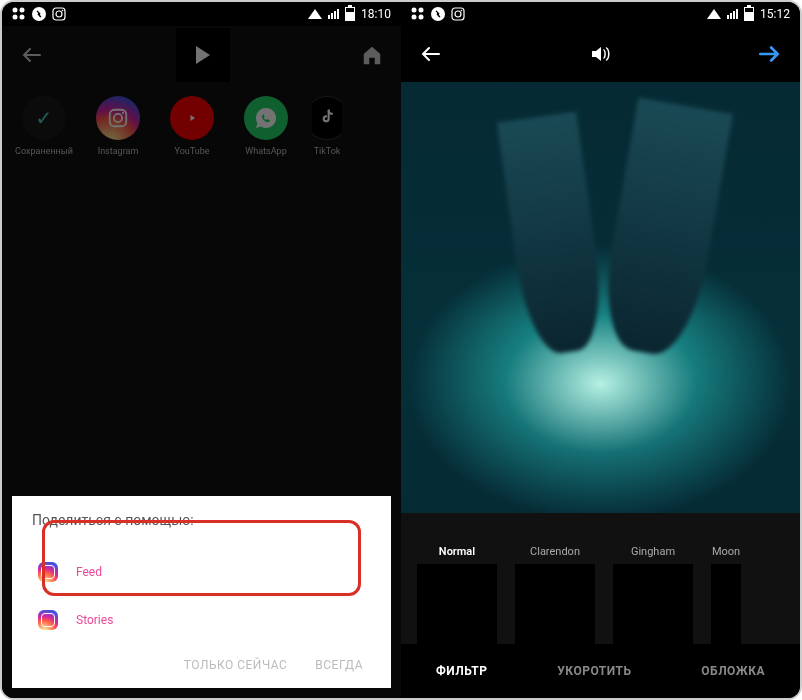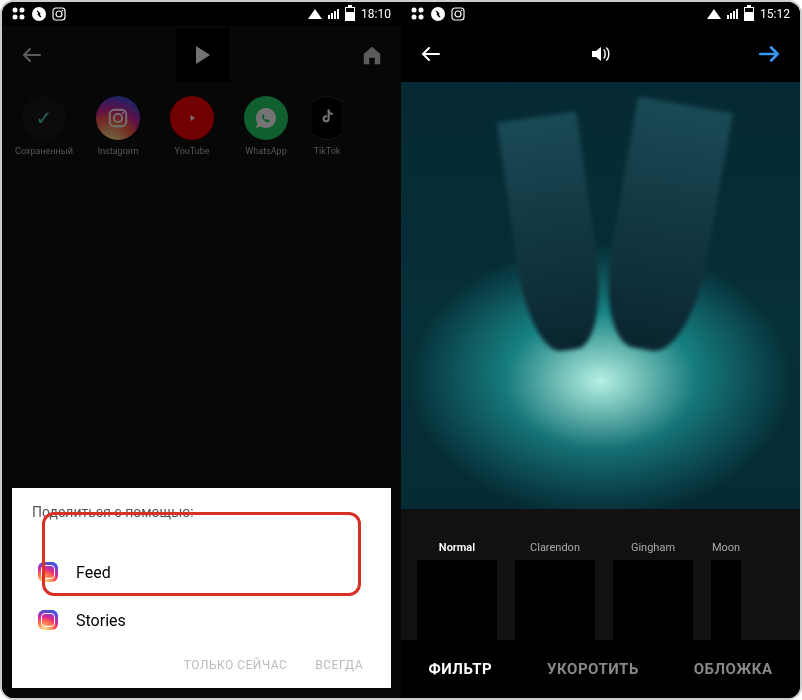--- a/index.html
+++ b/index.html
@@ -36,23 +36,23 @@
   .c-yt { background: #ff0000; }
   .c-wa { background: #25D366; }
   .c-tt { background: #000; border: 1px solid #333; }
   .check { color: #4ecdc4; font-size: 20px; }
   .share-arrow { color: #ddd; font-size: 18px; }
 
   
   .sheet { position: absolute; left: 10px; right: 10px; bottom: 10px; background: #fff; padding: 16px 20px 10px; }
   .sheet-outline { position: absolute; left: 10px; right: 10px; top: 8px; border: 3px solid #d93025; border-radius: 12px; bottom: 48px; pointer-events: none; }
   .sheet-wrap { position: relative; }
-  .sheet-title { color: #555; font-size: 14px; margin-bottom: 28px; }
+  .sheet-title { color: #555; font-size: 14px; margin-bottom: 20px; }
   .sheet-item { display: flex; align-items: center; gap: 18px; padding: 14px 6px; }
-  .sheet-item span.lbl { color: #000000; font-size: 16px; }
+  .sheet-item span.lbl { color: #ec4899; font-size: 12px; }
   .ig-small { width: 20px; height: 20px; border-radius: 6px; background: radial-gradient(circle at 30% 110%, #fdf497 0%, #fdf497 5%, #fd5949 45%, #d6249f 60%, #285AEB 90%); position: relative; }
   .ig-small::after { content:''; position:absolute; inset:3px; border:1.5px solid #fff; border-radius:4px; }
   .sheet-btns { display: flex; justify-content: flex-end; gap: 28px; padding: 14px 8px 6px; }
   .sheet-btn { color: #bbb; font-size: 12px; font-weight: 400; letter-spacing: 0.5px; }
 
   
   .topbar-r { height: 56px; display: flex; align-items: center; justify-content: space-between; padding: 0 18px; }
   .vol-icon { width: 24px; height: 24px; color: #fff; }
   .next-arrow { color: #3897f0; font-size: 24px; }
   .preview { flex: 1; background: #000; display: flex; align-items: center; justify-content: center; overflow: hidden; }
@@ -63,21 +63,21 @@
   .preview-img::before { content:''; position:absolute; top:8%; left:28%; width:20%; height:55%; background:linear-gradient(180deg,#1a4a55,#0a2530); border-radius:0 0 40% 40%; transform:rotate(-8deg); filter:blur(2px); }
   .preview-img::after { content:''; position:absolute; top:5%; right:22%; width:24%; height:58%; background:linear-gradient(180deg,#1a4a55,#0a2530); border-radius:0 0 40% 40%; transform:rotate(10deg); filter:blur(2px); }
 
   .filters { background: #111; padding: 8px 0 0 16px; display: flex; gap: 18px; overflow: hidden; }
   .filter-item { display: flex; flex-direction: column; align-items: center; gap: 6px; width: 80px; flex-shrink: 0; margin-top: 24px; }
   .filter-item.sel .fname { color: #fff; font-weight: 600; }
   .fname { color: #aaa; font-size: 11px; }
   .fthumb { width: 80px; height: 80px; background: #000; }
 
   .tabs { background: #000; display: flex; justify-content: space-around; padding: 20px 0; }
-  .tab { color: #888; font-size: 15px; font-weight: 700; letter-spacing: 0.5px; }
+  .tab { color: #888; font-size: 12px; font-weight: 700; letter-spacing: 0.5px; }
   .tab.active { color: #fff; }
 
   svg { display: block; }
 </style>
 </head>
 <body>
 
 <div class="wrap">
 
   <div class="phone">

